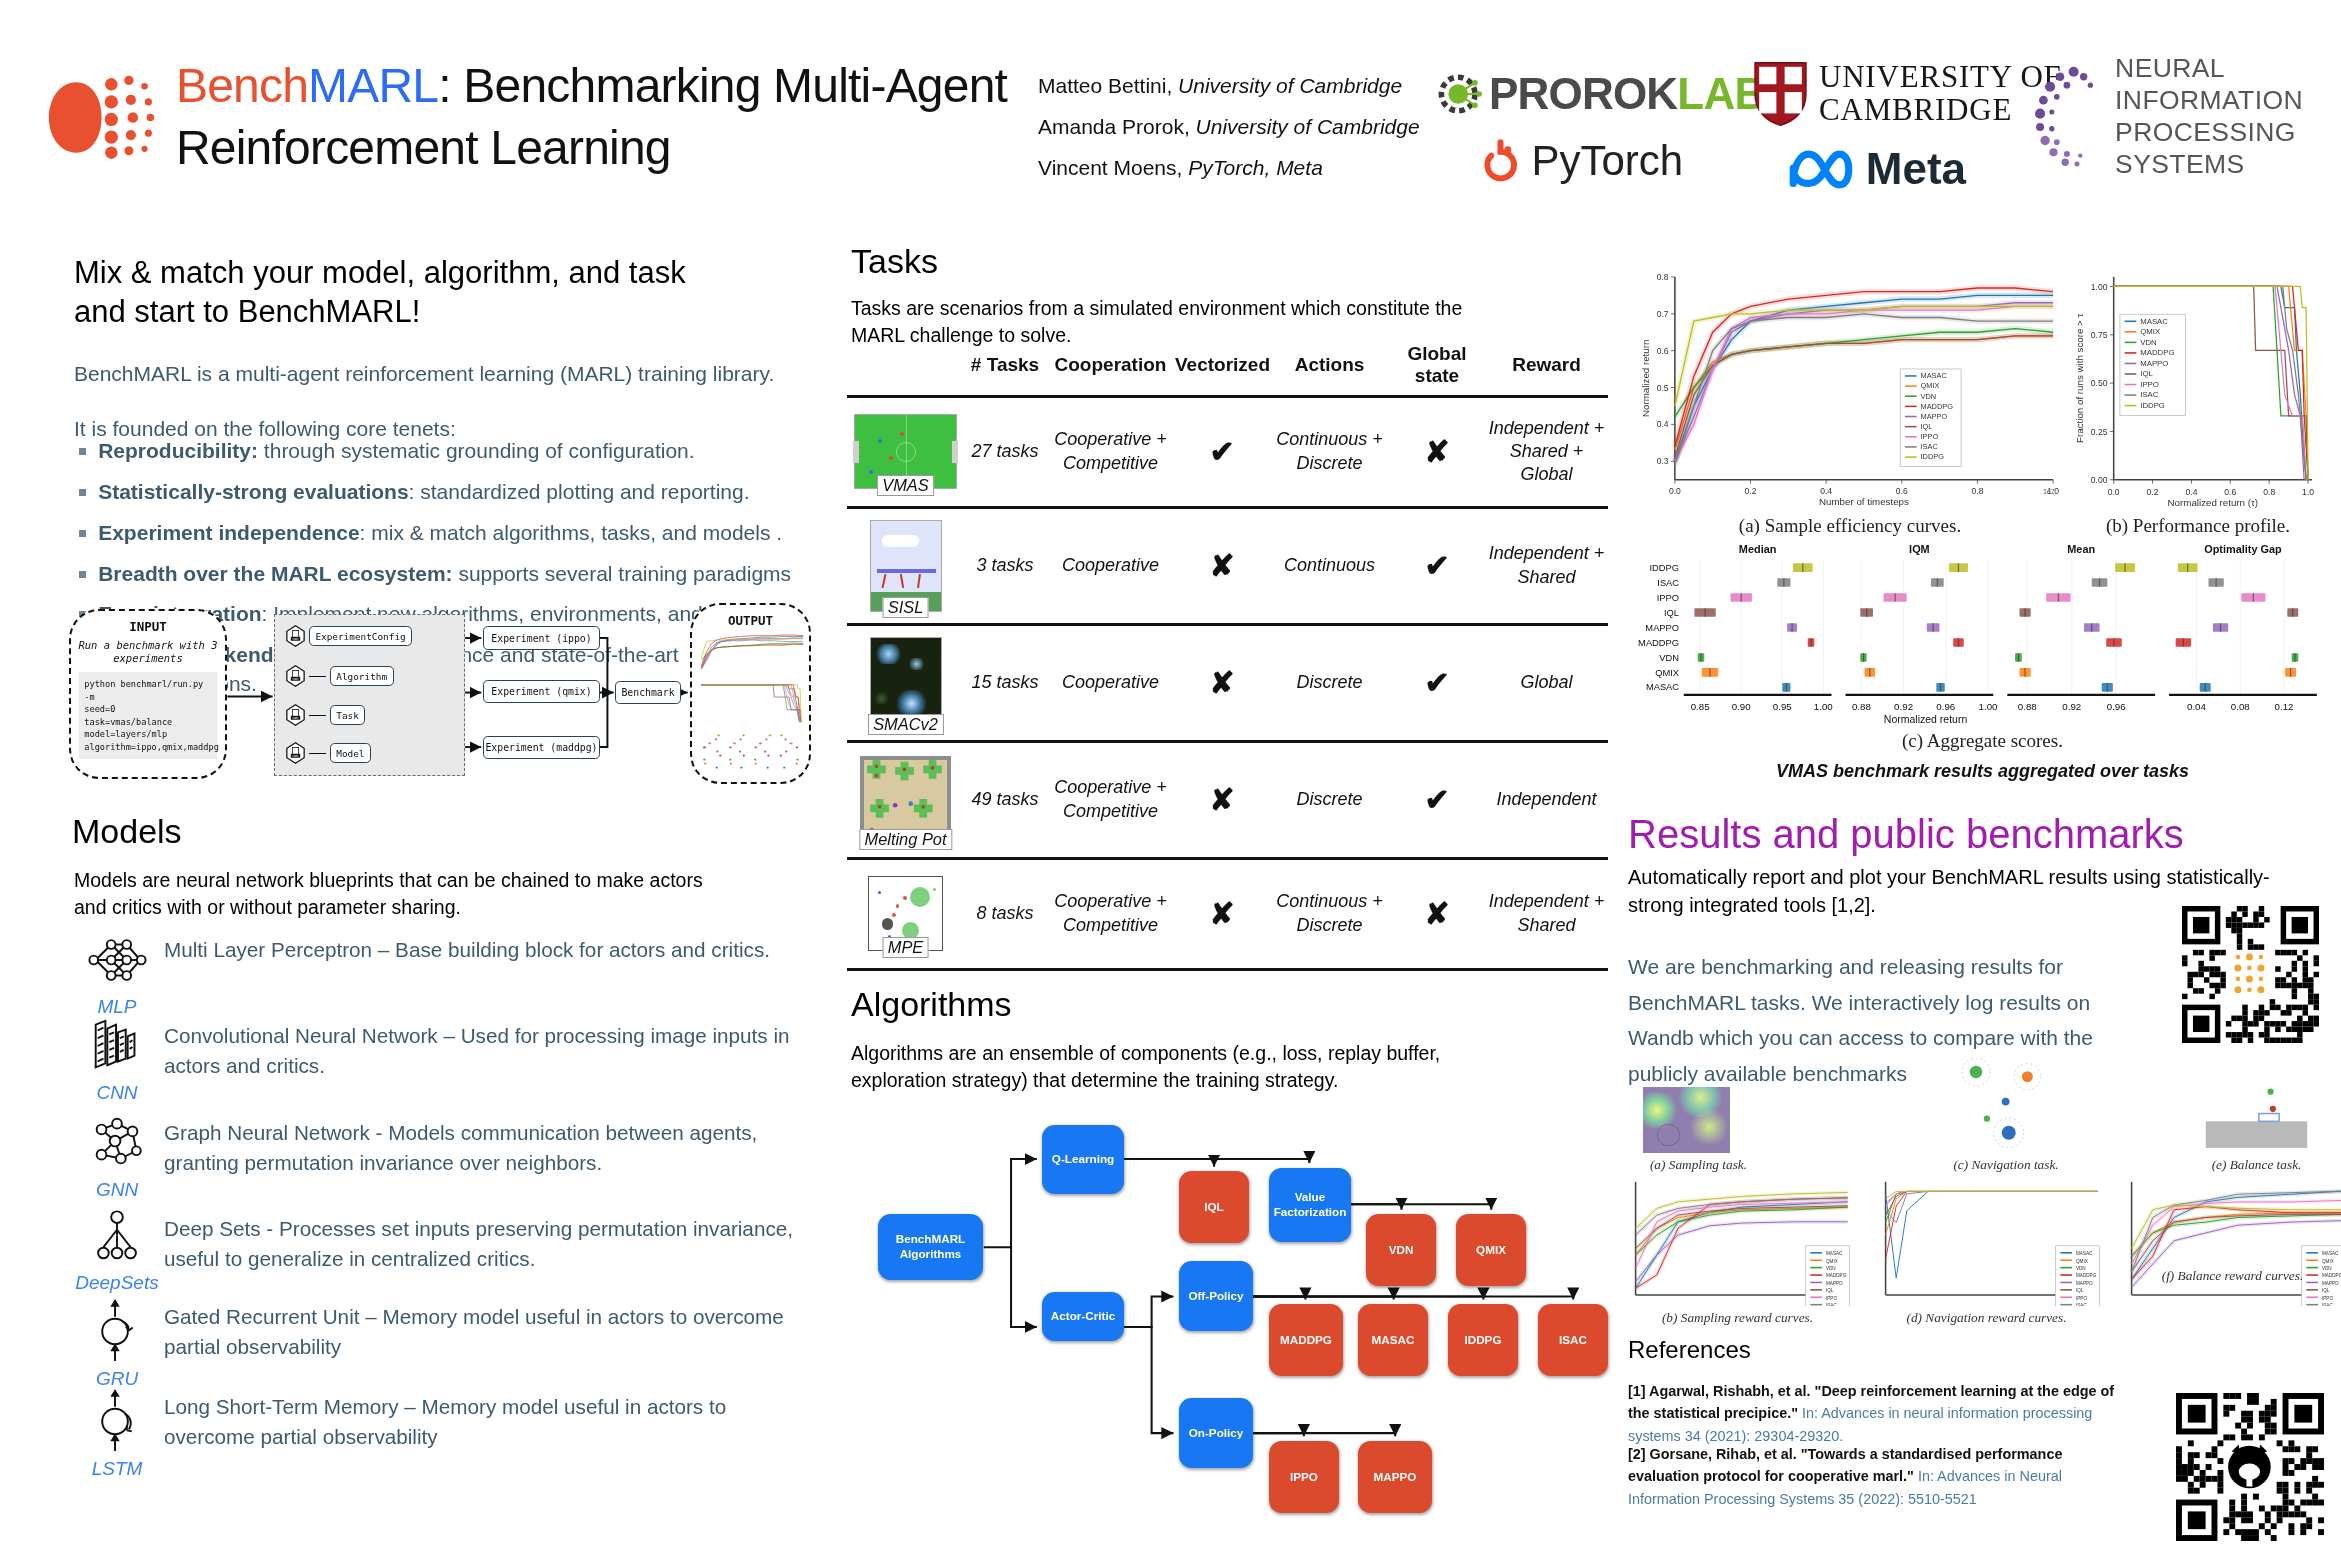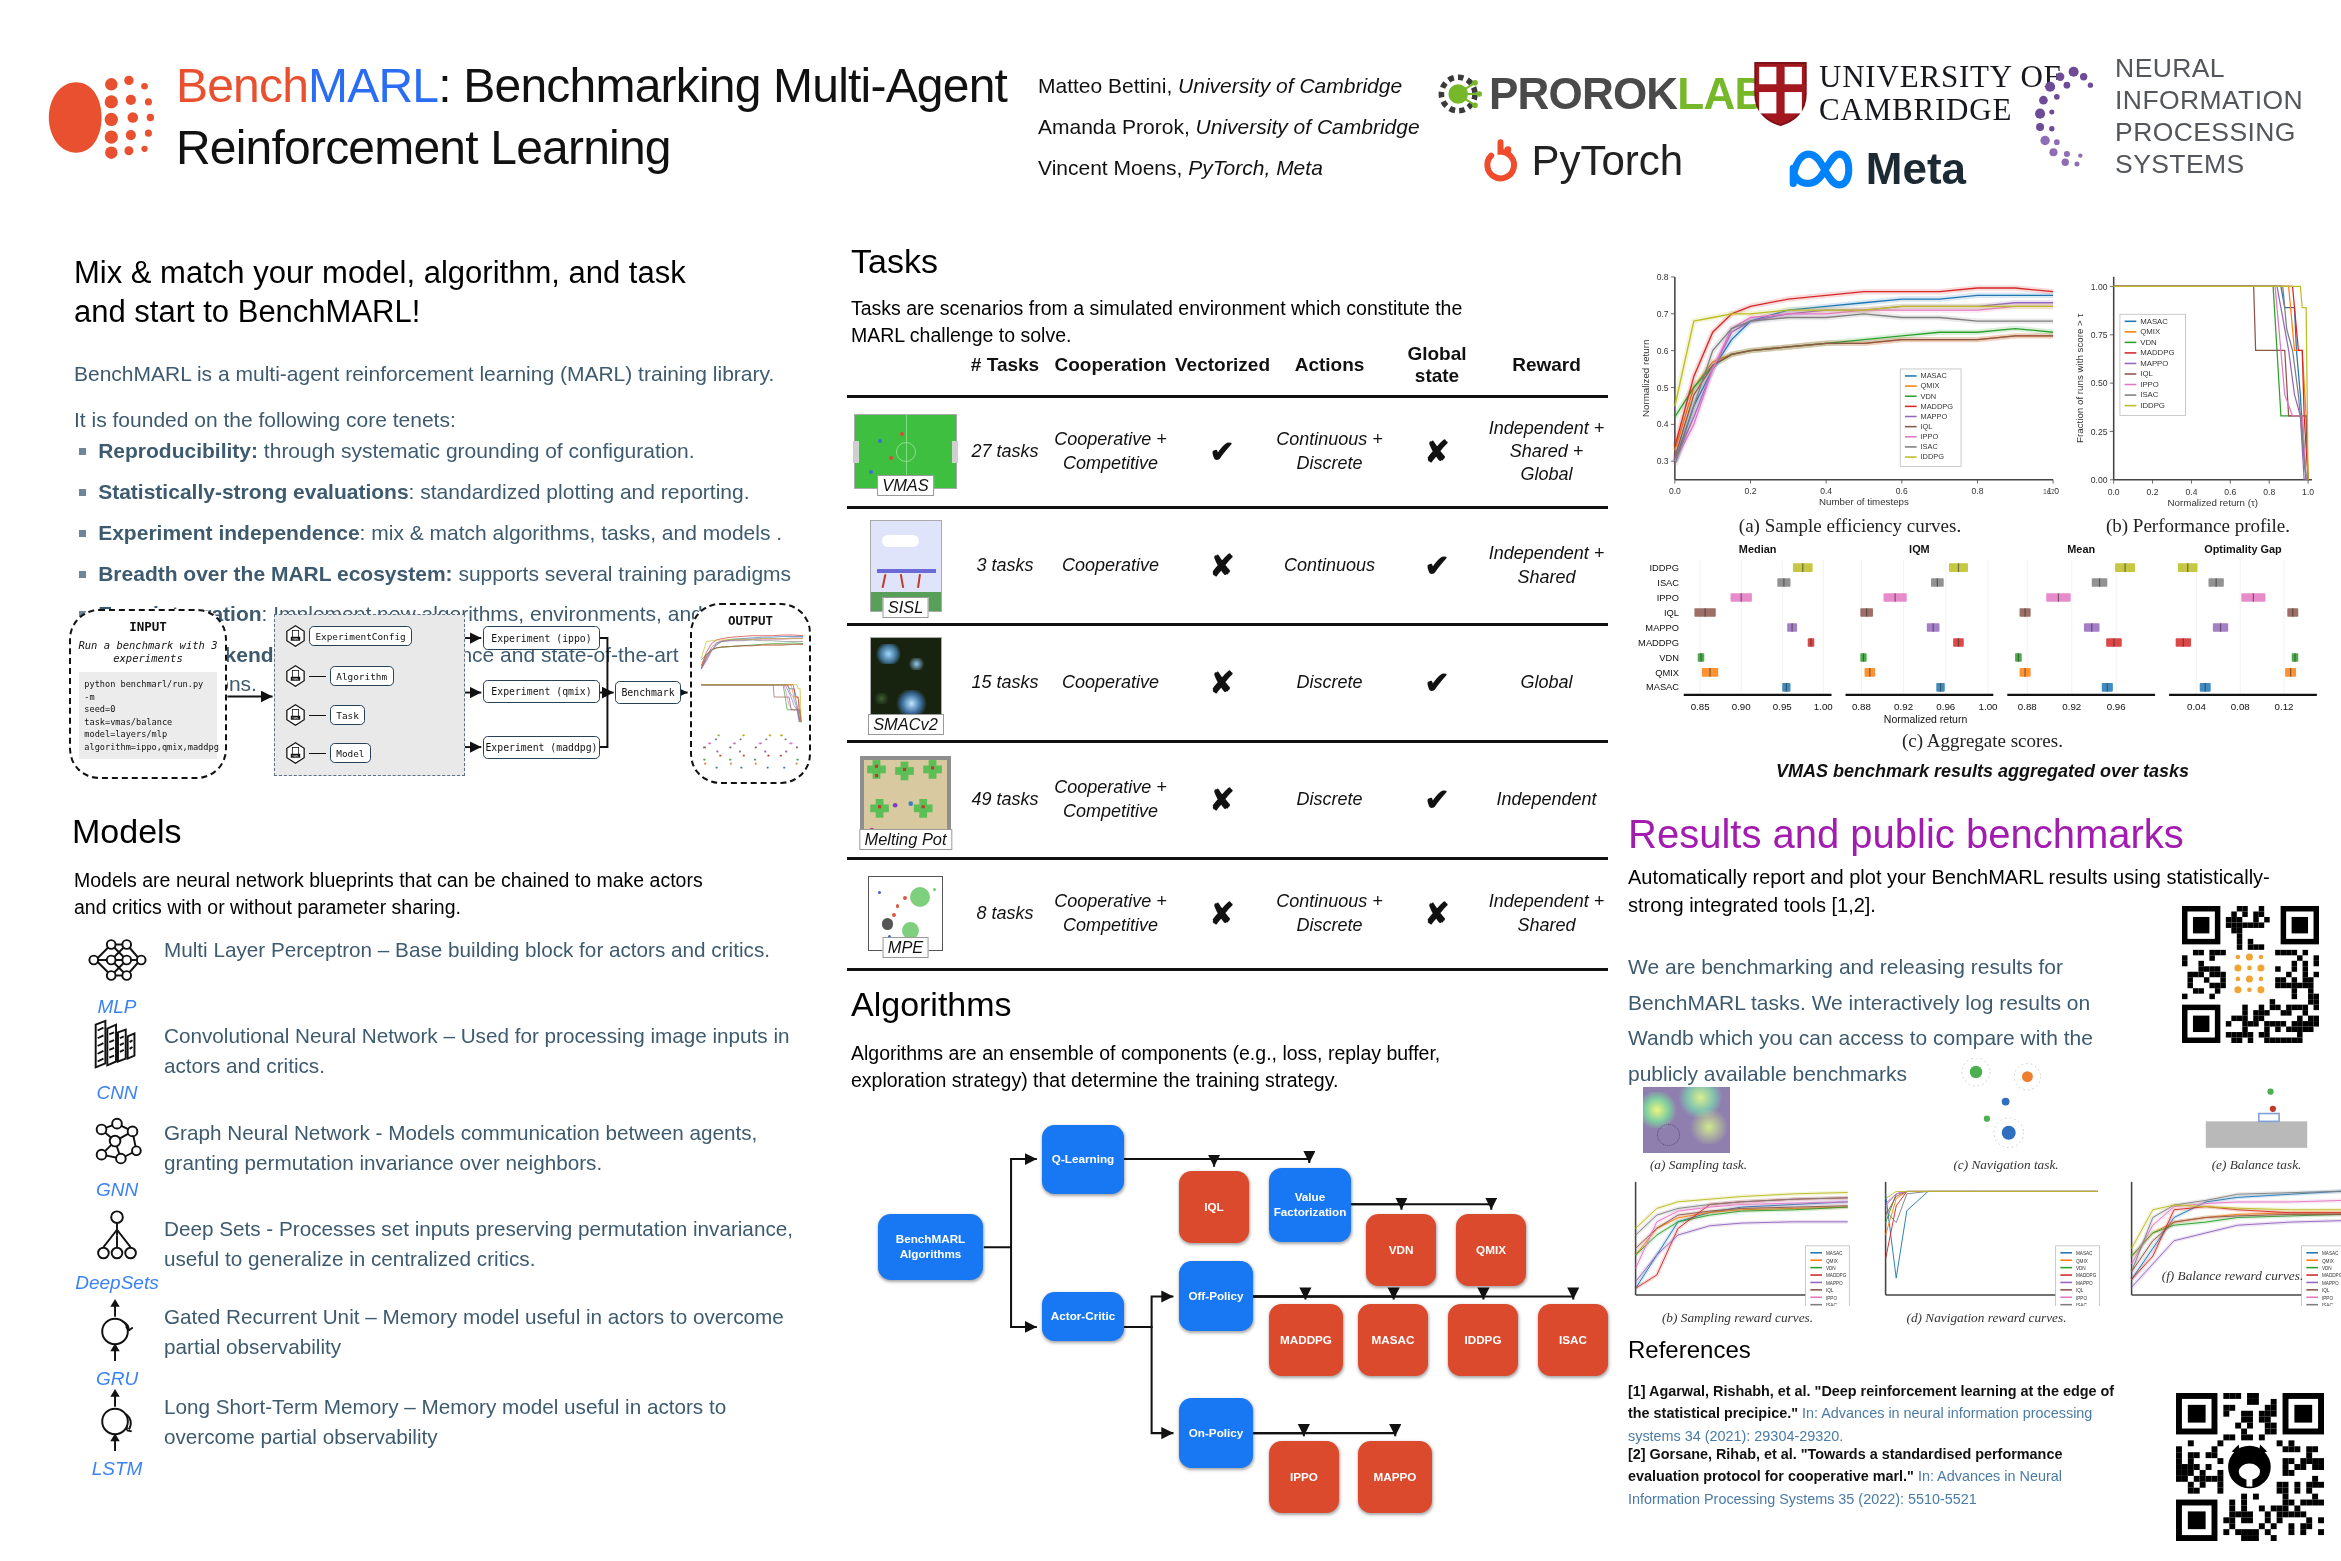--- a/index.html
+++ b/index.html
@@ -175,21 +175,21 @@
     </div>
   </div>
 
   <div class="abs h-sub" style="left:74px;top:254px;width:703px">
     <div>Mix &amp; match your model, algorithm, and task</div>
     <div>and start to BenchMARL!</div>
   </div>
 
   <div class="abs slate body-text" style="left:74px;top:359px;width:734px">
     <div>BenchMARL is a multi-agent reinforcement learning (MARL) training library.</div>
-    <div style="margin-top:16px">It is founded on the following core tenets:</div>
+    <div style="margin-top:25px">It is founded on the following core tenets:</div>
   </div>
 
   <div class="abs" style="left:74px;top:437px;width:749px">
     <div class="tenet">
         <span class="bullet"></span>
         <span class="txt slate"><span class="b">Reproducibility:</span><span> through systematic grounding of configuration.</span></span>
       </div>
     <div class="tenet">
         <span class="bullet"></span>
         <span class="txt slate"><span class="b">Statistically-strong evaluations</span><span>: standardized plotting and reporting.</span></span>

